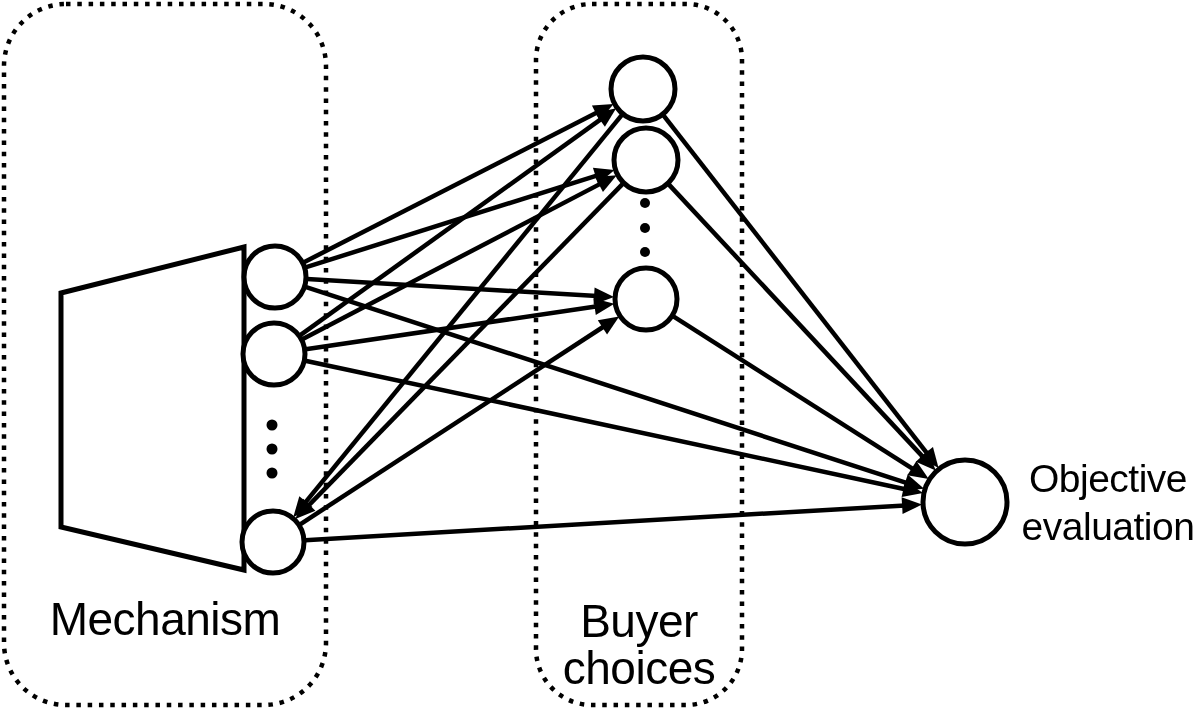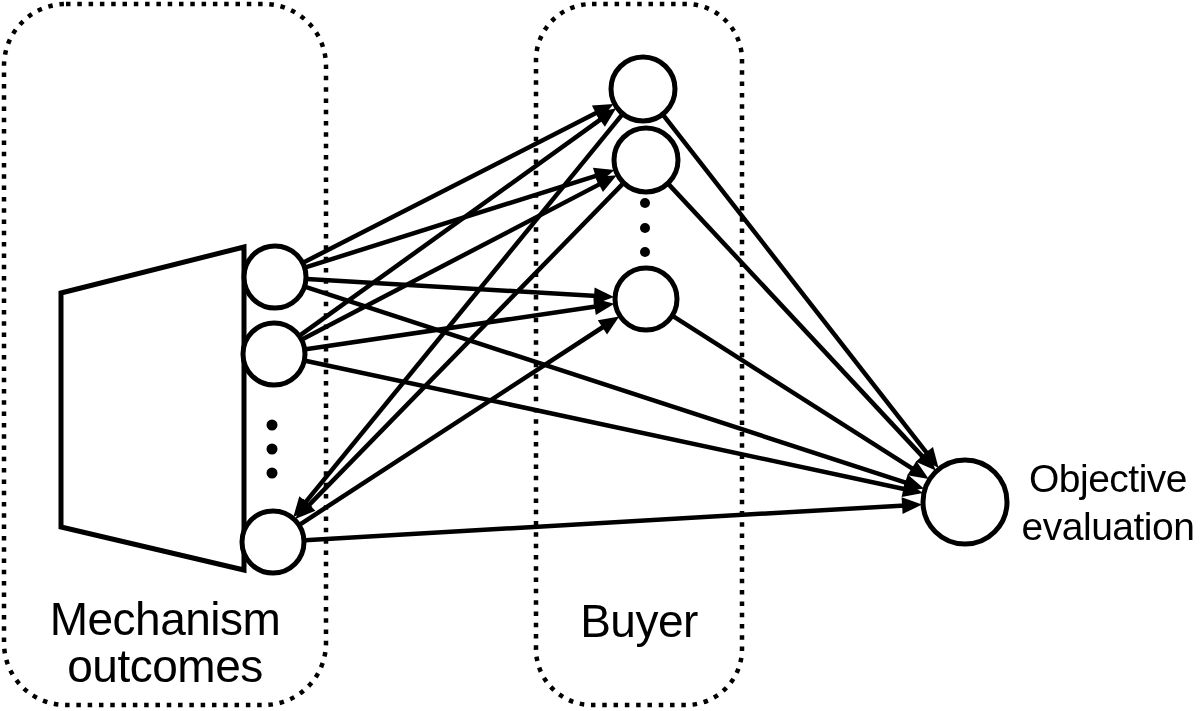--- a/index.html
+++ b/index.html
@@ -88,25 +88,25 @@
         <circle cx="272" cy="449" r="5.5" fill="#000000"></circle>
         <circle cx="272" cy="473" r="5.5" fill="#000000"></circle>
         <circle cx="645" cy="203" r="5" fill="#000000"></circle>
         <circle cx="645" cy="228" r="5" fill="#000000"></circle>
         <circle cx="645" cy="252" r="5" fill="#000000"></circle>
       </g>
   </svg>
 
   <div class="label" id="label-mechanism-outcomes">
     <span class="label-line">Mechanism</span>
-    <span class="label-line">outcomes</span>
   </div>
 
   <div class="label" id="label-buyer-choices">
     <span class="label-line">Buyer</span>
+    <span class="label-line">choices</span>
   </div>
 
   <div class="label" id="label-objective-evaluation">
     <span class="label-line">Objective</span>
     <span class="label-line">evaluation</span>
   </div>
 
 </div>
 
 </body></html>

